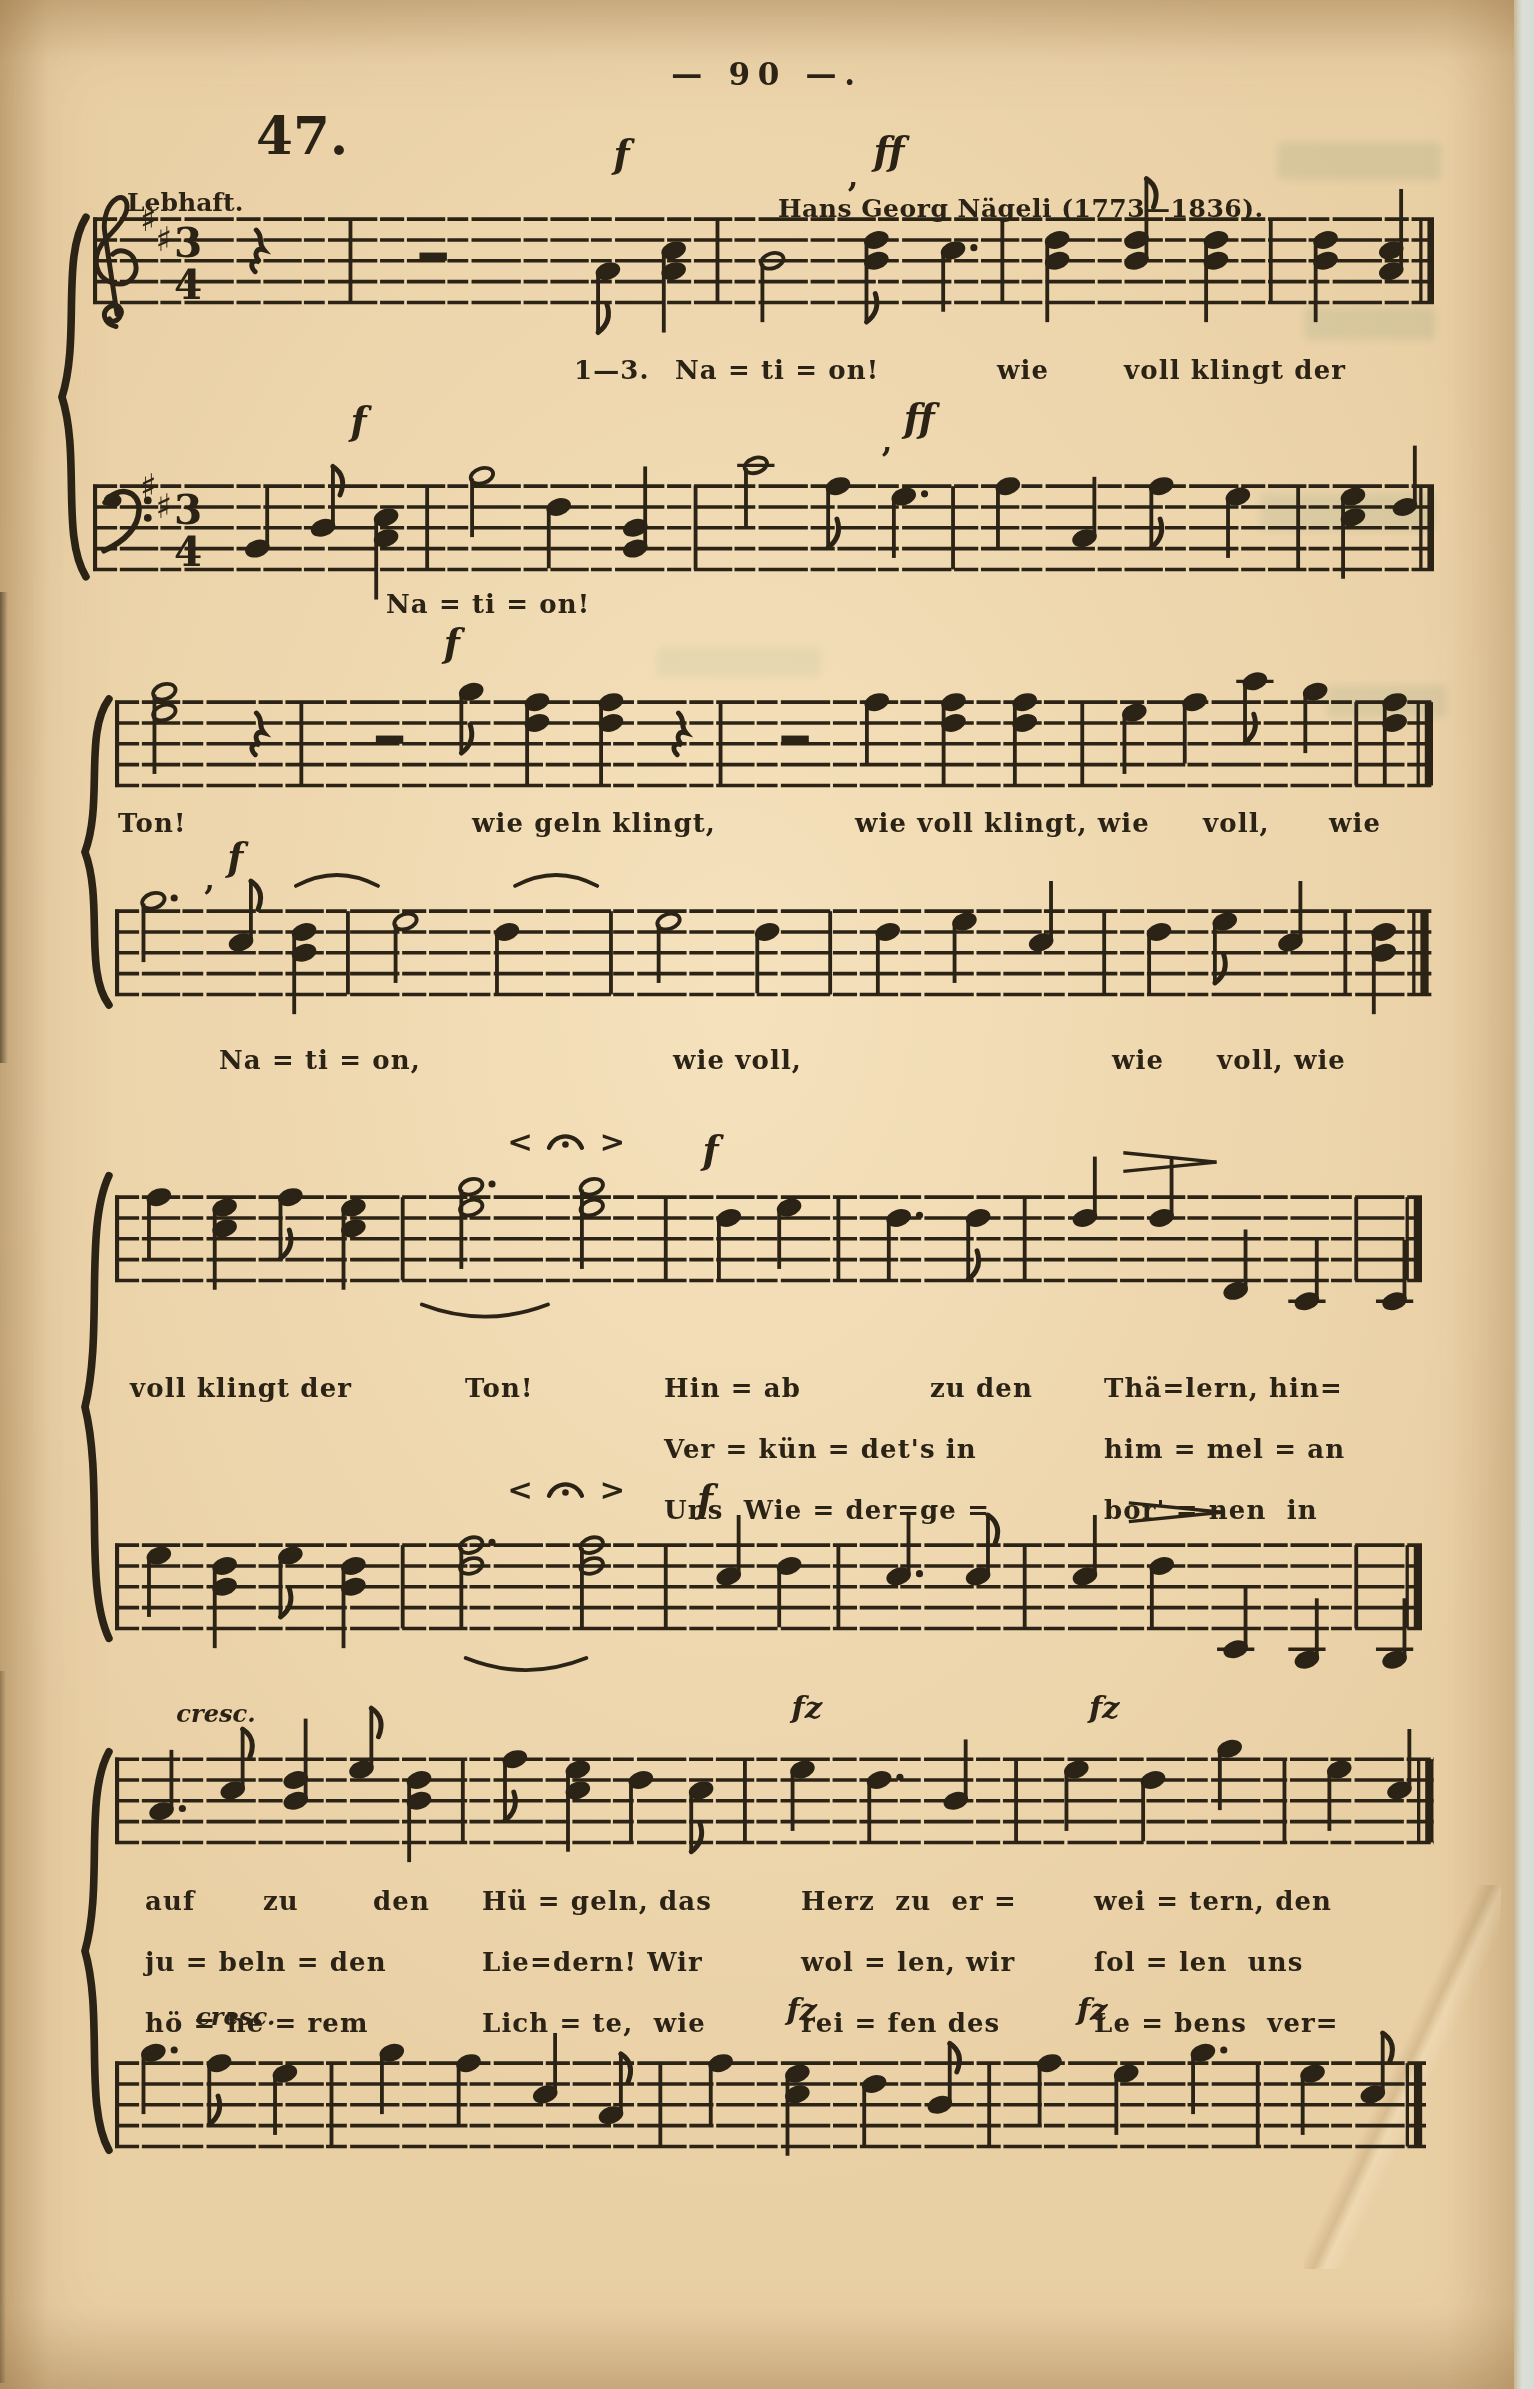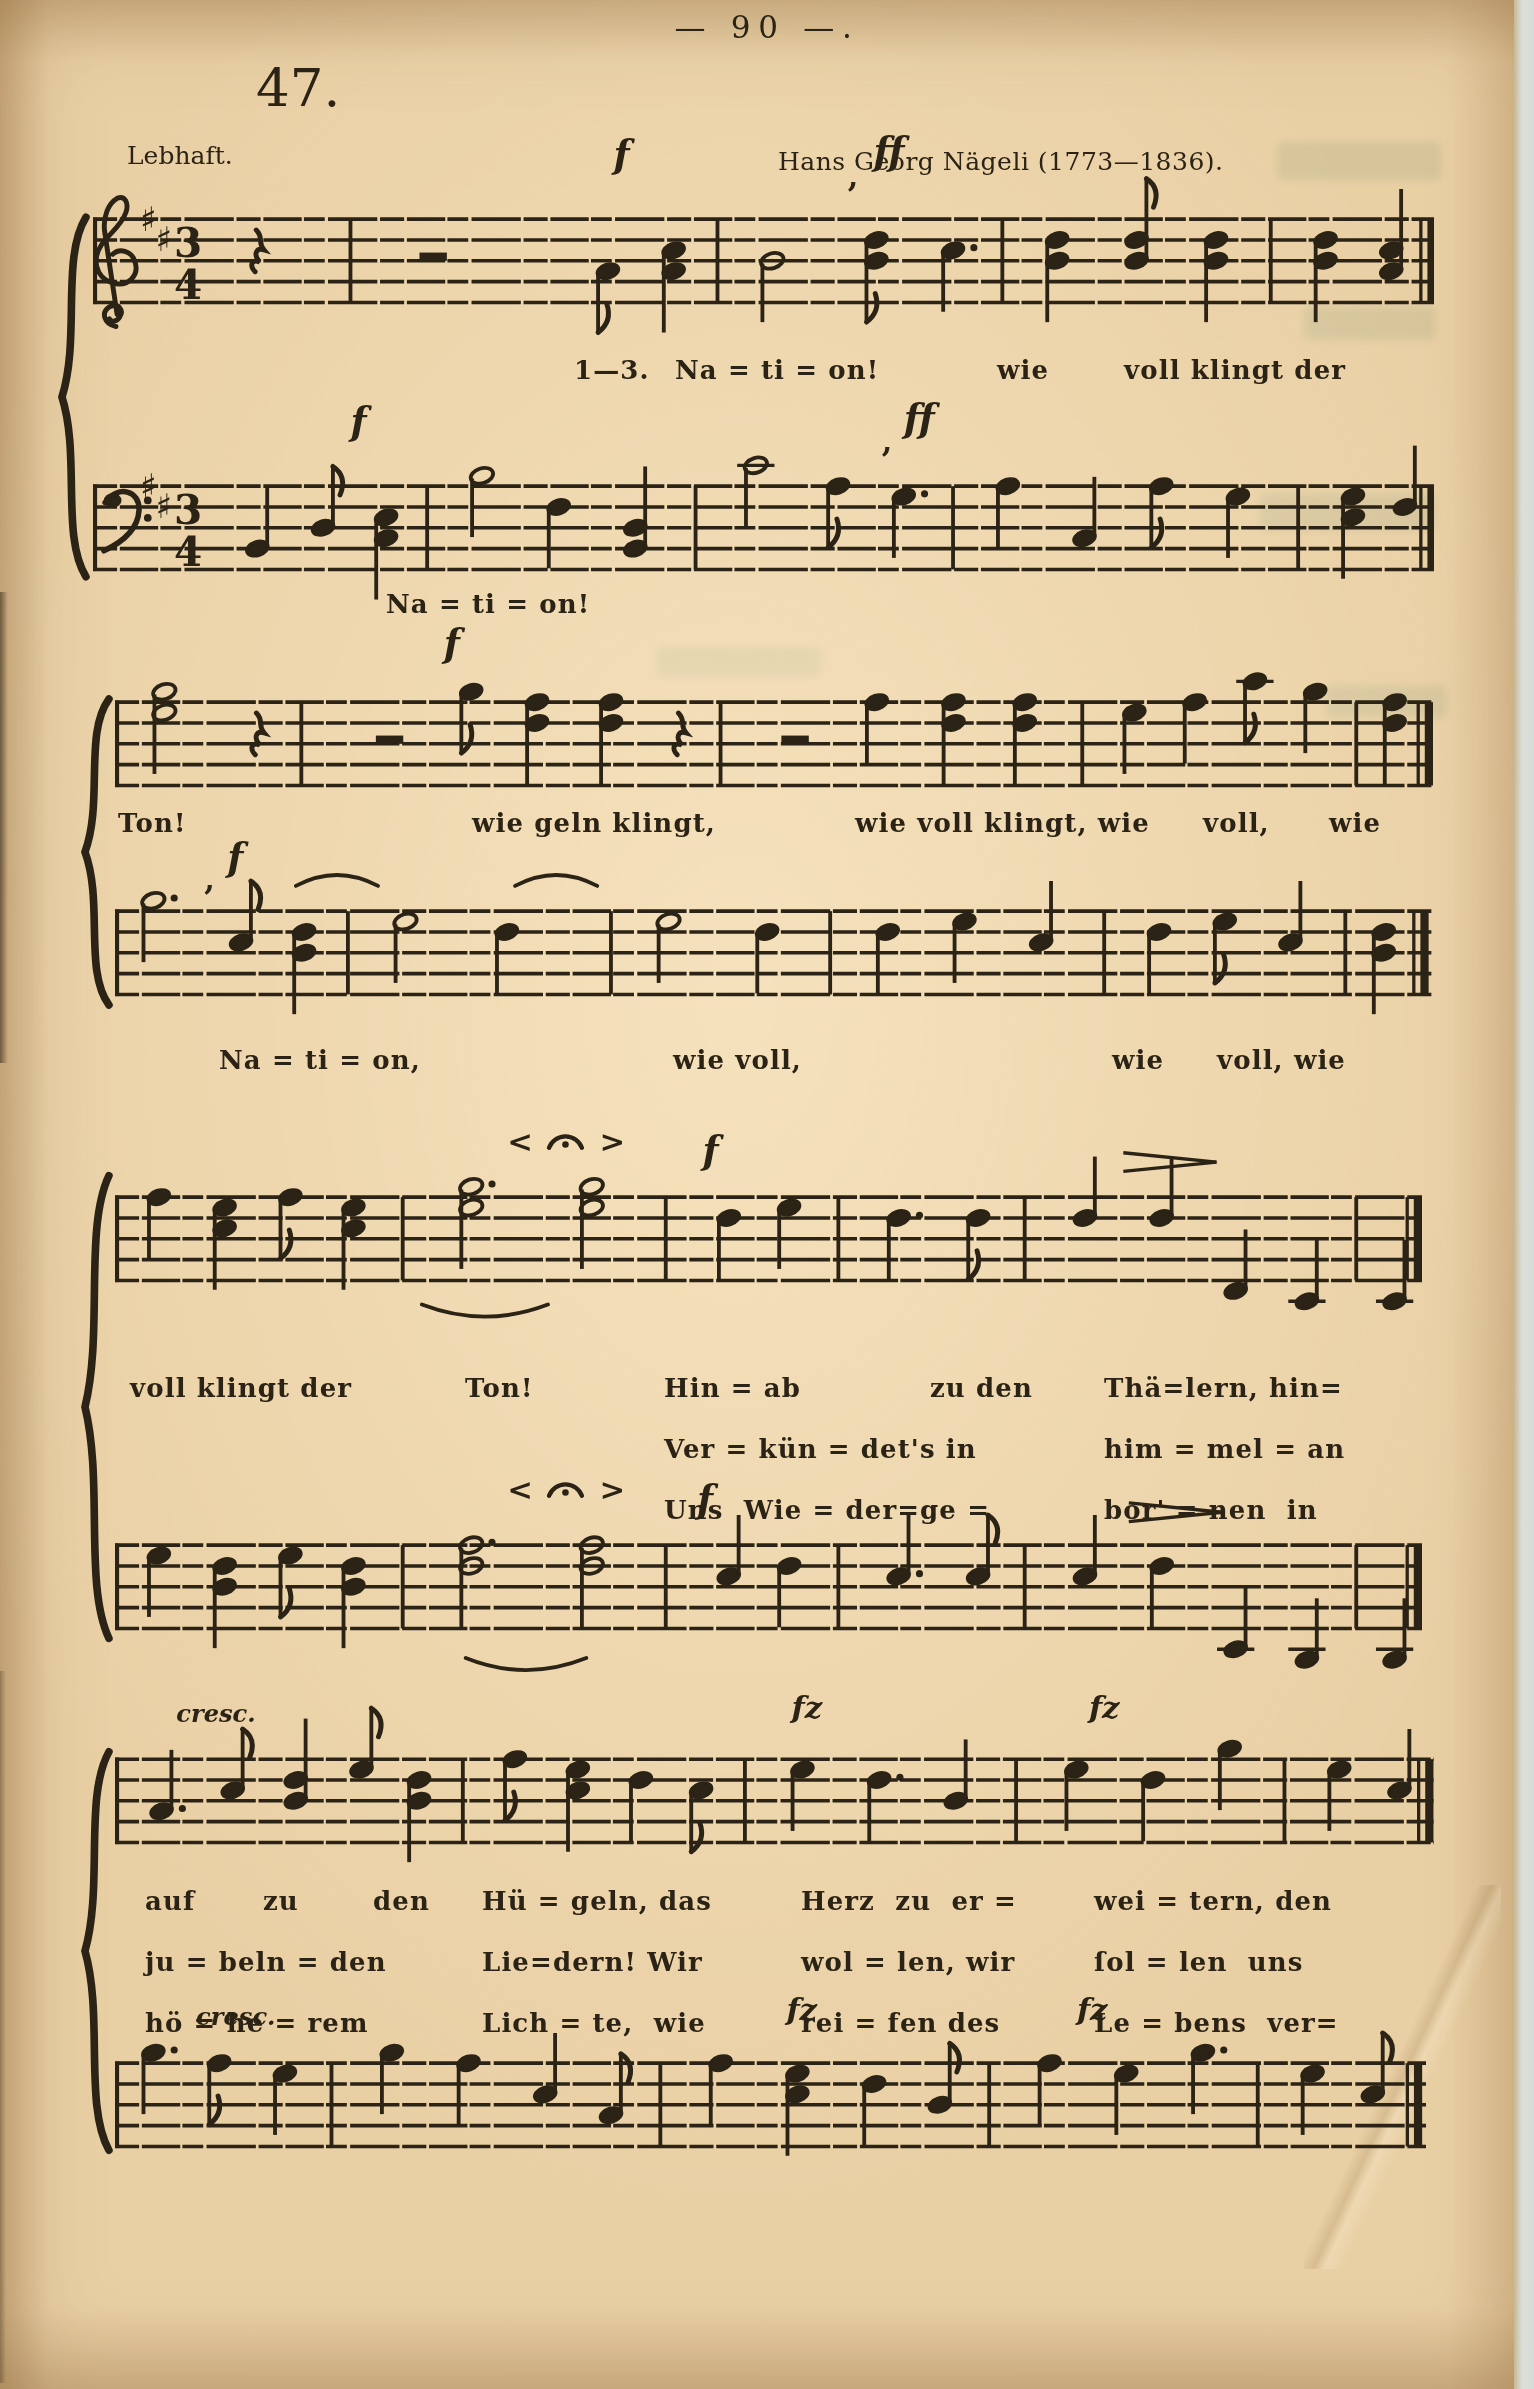--- a/index.html
+++ b/index.html
@@ -20,21 +20,21 @@
   .scanstrip{position:absolute;right:0;top:0;width:20px;height:100%;
     background:linear-gradient(90deg,#c8b793,#dadfd8 40%,#d6dbd5);z-index:7;}
   .gutter{position:absolute;left:0;top:592px;width:7.7px;height:471px;
     background:linear-gradient(90deg,rgba(40,30,15,.55),rgba(40,30,15,0));z-index:7;}
   .gutter2{position:absolute;left:0;top:1671px;width:5.5px;height:712px;
     background:linear-gradient(90deg,rgba(40,30,15,.3),rgba(40,30,15,0));z-index:7;}
   .crease{position:absolute;right:33px;top:1885px;width:197px;height:384px;pointer-events:none;z-index:6;
     background:linear-gradient(115deg, rgba(0,0,0,0) 46%, rgba(120,90,40,.16) 50%, rgba(255,245,220,.25) 53%, rgba(0,0,0,0) 58%);}
   .bleed{position:absolute;filter:blur(3.8px);background:rgba(120,150,115,.16);border-radius:6.6px;z-index:1;}
 
-  .hdr{position:absolute;font-weight:normal;z-index:10;}
+  .hdr{position:absolute;font-weight:bold;z-index:10;margin-top:47px;}
   #pagenum{left:0;right:0;top:8.8px;text-align:center;font-size:31px;letter-spacing:7.7px;}
   #songnum{left:256px;top:57px;font-size:53px;}
   #title{left:384px;top:55px;width:789px;text-align:center;font-size:52px;letter-spacing:1.1px;}
   #tempo{left:127px;top:141px;font-size:25px;}
   #composer{left:778px;top:147px;font-size:25px;letter-spacing:0.5px;}
 
   .lyr{position:absolute;font-weight:bold;font-size:26px;white-space:pre;letter-spacing:1.1px;z-index:10;}
   .sysbox{position:absolute;z-index:9;}
   .bracebox{position:absolute;z-index:9;}
   svg text{font-family:"DejaVu Serif","Liberation Serif",serif;}

